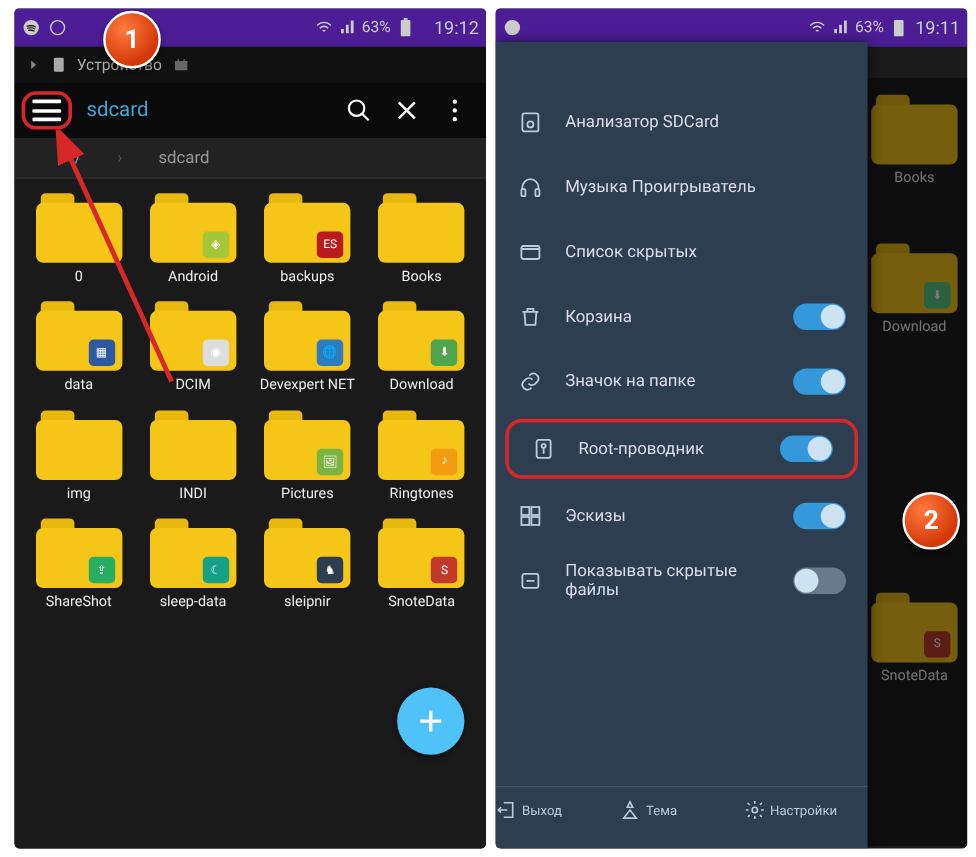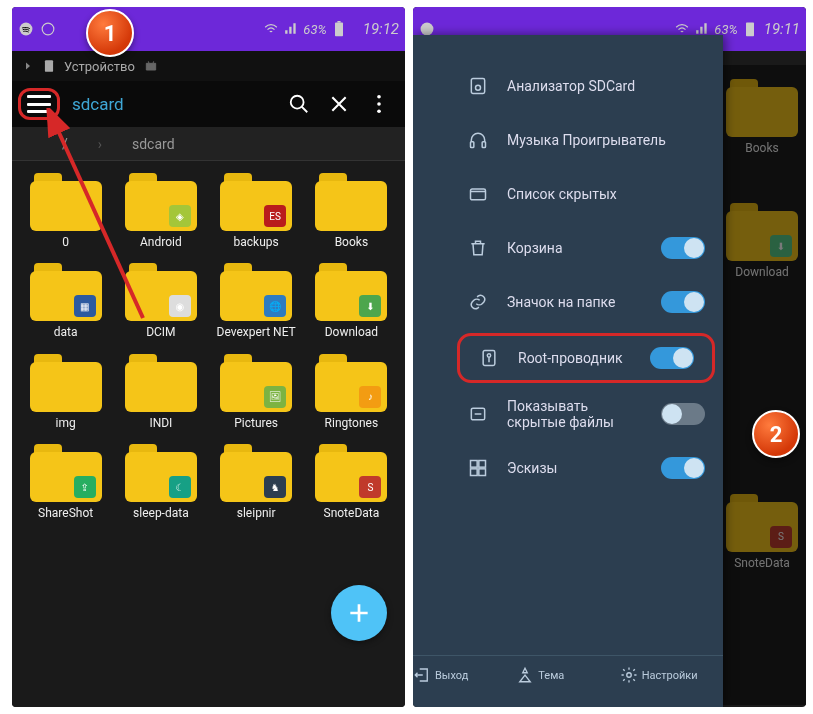--- a/index.html
+++ b/index.html
@@ -2,21 +2,21 @@
 <html><head>
 <meta charset="utf-8">
 <style>
   * { box-sizing: border-box; margin: 0; padding: 0; }
   body { background: #fff; font-family: -apple-system, Roboto, sans-serif; width: 813px; height: 714px; position: relative; }
   .phone { position: absolute; width: 393px; height: 700px; background: #1a1a1a; border-radius: 4px; overflow: hidden; top: 7px; }
   .phone.left { left: 12px; }
   .phone.right { left: 413px; }
 
   
-  .statusbar { height: 44px; background: #6d28d9; color: #ccc; display: flex; align-items: center; font-size: 13px; padding: 0 6px; justify-content: space-between; font-style: italic; }
+  .statusbar { height: 32px; background: #4c1d95; color: #ccc; display: flex; align-items: center; font-size: 13px; padding: 0 6px; justify-content: space-between; }
   .status-left { display: flex; gap: 6px; }
   .status-right { display: flex; gap: 4px; align-items: center; }
   .status-icon { width: 16px; height: 16px; display: inline-flex; align-items: center; justify-content: center; }
 
   
   .tabstrip { height: 30px; background: #111; display: flex; align-items: center; gap: 8px; padding: 0 10px; color: #aaa; font-size: 13px; }
 
   
   .toolbar { height: 46px; background: #0a0a0a; display: flex; align-items: center; padding: 0 6px; color: #3fa7d6; }
   .hamburger-box { border: 3px solid #d62828; border-radius: 12px; padding: 4px 6px; display: flex; align-items: center; justify-content: center; }
@@ -36,21 +36,21 @@
   .folder-icon { width: 72px; height: 58px; position: relative; }
   .folder-shape { position: absolute; inset: 0; }
   .folder-shape::before { content: ''; position: absolute; top: 0; left: 4px; width: 28px; height: 10px; background: #e8b80f; border-radius: 4px 4px 0 0; }
   .folder-shape::after { content: ''; position: absolute; top: 8px; left: 0; right: 0; bottom: 0; background: #f5c518; border-radius: 6px; }
   .folder-badge { position: absolute; right: 6px; bottom: 4px; width: 22px; height: 22px; border-radius: 4px; z-index: 2; font-size: 10px; display:flex; align-items:center; justify-content:center; color:#fff; }
   .folder-label { color: #eee; font-size: 12px; text-align: center; line-height: 1.2; max-width: 90px; overflow: hidden; }
   .fab { position: absolute; right: 18px; bottom: 80px; width: 56px; height: 56px; border-radius: 50%; background: #4fc3f7; display: flex; align-items: center; justify-content: center; color: #fff; font-size: 30px; box-shadow: 0 2px 6px rgba(0,0,0,.4); }
 
   
   .drawer { position: absolute; top: 28px; left: 0; width: 310px; bottom: 0; background: #2c3e50; color: #e6eef4; display: flex; flex-direction: column; z-index: 5; box-shadow: 2px 0 10px rgba(0,0,0,.5); }
-  .drawer-list { flex: 1; overflow: hidden; padding-top: 24px; margin-left: 36px; }
+  .drawer-list { flex: 1; overflow: hidden; padding-top: 40px; }
   .drawer-item { display: flex; align-items: center; height: 54px; padding: 0 18px; font-size: 14px; gap: 18px; }
   .drawer-item.root { border: 3px solid #d62828; border-radius: 14px; margin: 4px 8px; height: 50px; }
   .drawer-icon { width: 22px; height: 22px; display: flex; align-items: center; justify-content: center; color: #bcd; flex-shrink: 0; }
   .drawer-label { flex: 1; color: #dde; }
   .toggle { width: 44px; height: 22px; border-radius: 11px; position: relative; flex-shrink: 0; }
   .toggle.on { background: #3498db; }
   .toggle.off { background: #6b7a88; }
   .toggle::after { content: ''; position: absolute; top: 1px; width: 20px; height: 20px; border-radius: 50%; background: #cee3f2; }
   .toggle.on::after { right: 1px; }
   .toggle.off::after { left: 1px; }
@@ -380,38 +380,38 @@
               <circle cx="12" cy="9" r="2"></circle>
               <path d="M12 11v6"></path>
             </svg>
           </div>
           <div class="drawer-label">Root-проводник</div>
           <div class="toggle on"></div>
         </div>
         <div class="drawer-item">
           <div class="drawer-icon">
             <svg width="20" height="20" viewBox="0 0 24 24" fill="none" stroke="#bcd" stroke-width="1.8">
-              <rect x="4" y="5" width="16" height="14" rx="2"></rect>
-              <path d="M8 12h8"></path>
-            </svg>
-          </div>
-          <div class="drawer-label">Показывать скрытые файлы</div>
-          <div class="toggle off"></div>
-        </div>
-        <div class="drawer-item">
-          <div class="drawer-icon">
-            <svg width="20" height="20" viewBox="0 0 24 24" fill="none" stroke="#bcd" stroke-width="1.8">
               <rect x="3" y="3" width="8" height="8"></rect>
               <rect x="13" y="3" width="8" height="8"></rect>
               <rect x="3" y="13" width="8" height="8"></rect>
               <rect x="13" y="13" width="8" height="8"></rect>
             </svg>
           </div>
           <div class="drawer-label">Эскизы</div>
           <div class="toggle on"></div>
+        </div>
+        <div class="drawer-item">
+          <div class="drawer-icon">
+            <svg width="20" height="20" viewBox="0 0 24 24" fill="none" stroke="#bcd" stroke-width="1.8">
+              <rect x="4" y="5" width="16" height="14" rx="2"></rect>
+              <path d="M8 12h8"></path>
+            </svg>
+          </div>
+          <div class="drawer-label">Показывать скрытые файлы</div>
+          <div class="toggle off"></div>
         </div>
       </div>
     <div class="drawer-bottom" id="drawer-bottom">
         <div class="drawer-bottom-item">
           <div>
             <svg width="18" height="18" viewBox="0 0 24 24" fill="none" stroke="#bcd" stroke-width="1.8">
               <path d="M9 4h10v16H9M13 12H3M6 9l-3 3 3 3"></path>
             </svg>
           </div>
           <span>Выход</span>

